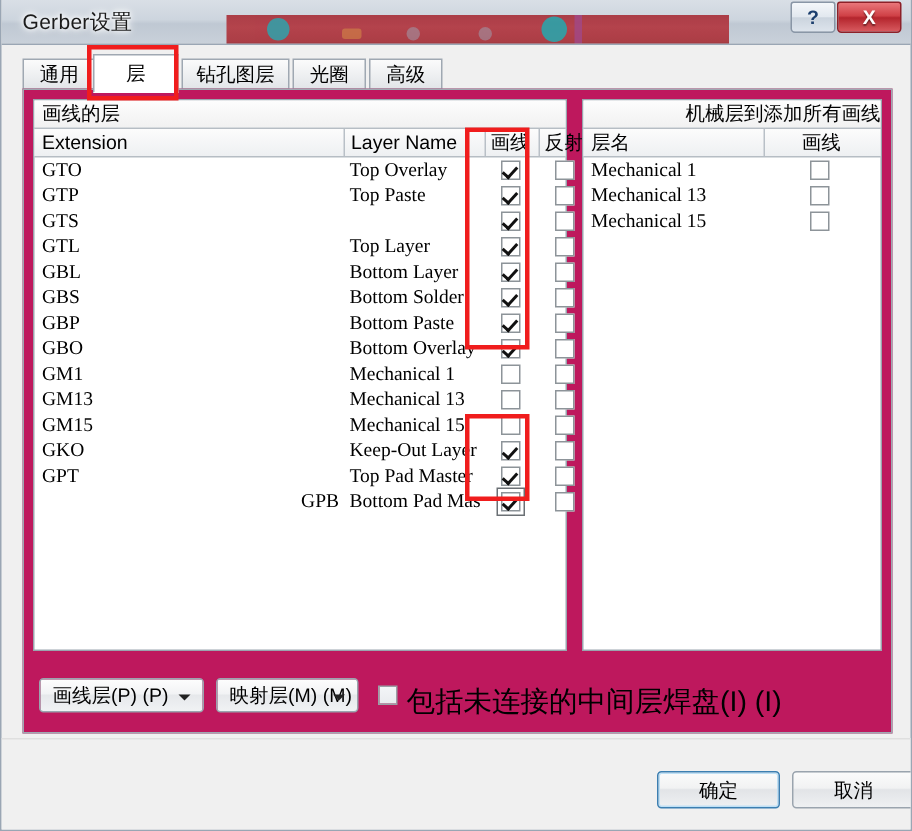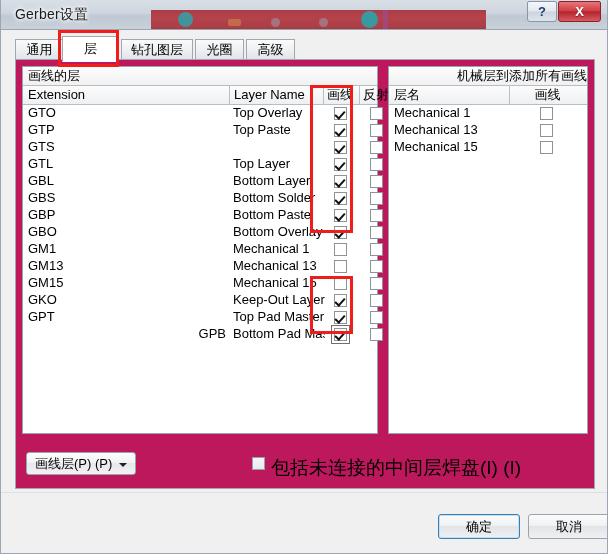--- a/index.html
+++ b/index.html
@@ -178,21 +178,21 @@
     position: absolute;
     top: 0; height: 18px;
     line-height: 17px;
     font-size: 13px;
     color: #000;
     white-space: nowrap;
     box-sizing: border-box;
   }
   .th.sep { border-left: 1px solid #b9c0c7; }
 
-  .rows { position: relative; }
+  .rows { position: relative; font-family: Liberation Serif, serif; }
   .row { position: relative; height: 17px; }
   .cell {
     position: absolute;
     top: 0; height: 17px; line-height: 16px;
     font-size: 13px; color: #000;
     white-space: nowrap;
     overflow: hidden;
     box-sizing: border-box;
   }
 
@@ -450,20 +450,24 @@
               <div class="cb" style="left: 151px;"></div>
             </div>
           </div>
       </div>
     </div>
 
     <div class="splitbtn" id="btn-drawlayers">
       <span class="lbl">画线层(P) (P)</span>
       <span class="arrow"></span>
     </div>
+    <div class="splitbtn" id="btn-maplayers">
+      <span class="lbl">映射层(M) (M)</span>
+      <span class="arrow"></span>
+    </div>
 
     <div id="chk-inner">
       <span class="cbx"></span>
       <span class="txt">包括未连接的中间层焊盘(I) (I)</span>
     </div>
   </div>
 
   <div id="btnbar">
     <div class="dlgbtn" id="ok-button">确定</div>
     <div class="dlgbtn" id="cancel-button">取消</div>

